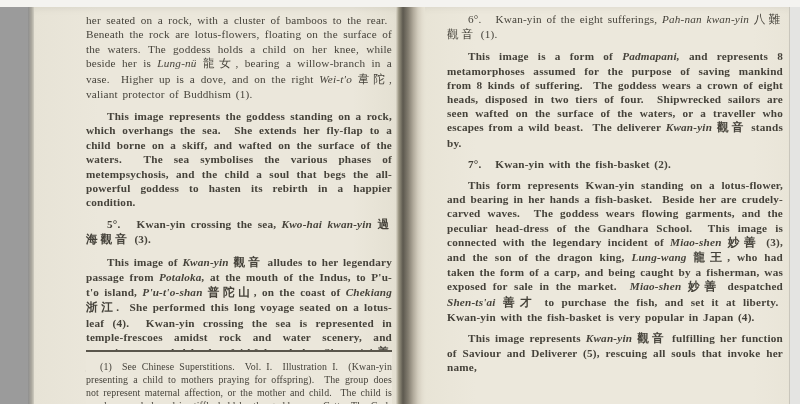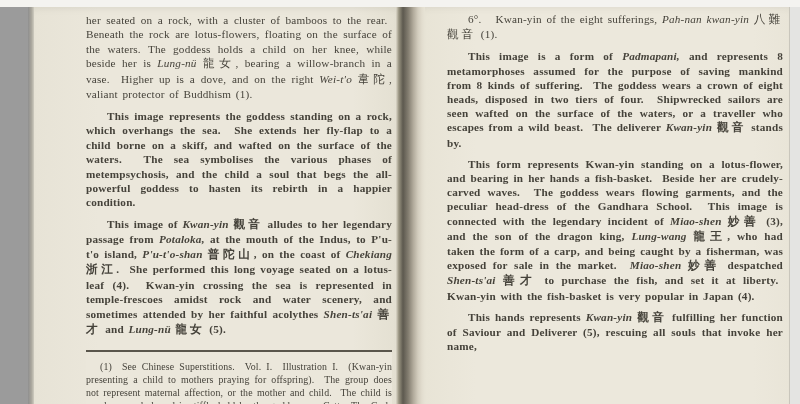--- a/index.html
+++ b/index.html
@@ -54,35 +54,37 @@
 
 <div class="stage">
   <div class="top-strip"></div>
   <div class="left-band"></div>
   <div class="left-page-edge"></div>
 
   <div class="page left">
     <div class="text-col">
         <p class="para cont"><span class="plain">her seated on a rock, with a cluster of bamboos to the rear.&nbsp; Beneath the rock are lotus-flowers, floating on the surface of the waters. The goddess holds a child on her knee, while beside her is </span><span class="italic">Lung-nü</span><span class="plain"> </span><span class="cjk">龍女</span><span class="plain">, bearing a willow-branch in a vase.&nbsp; Higher up is a dove, and on the right </span><span class="italic">Wei-t'o</span><span class="plain"> </span><span class="cjk">韋陀</span><span class="plain">, valiant protector of Buddhism (1).</span></p>
         <p class="para body"><span class="plain">This image represents the goddess standing on a rock, which overhangs the sea.&nbsp; She extends her fly-flap to a child borne on a skiff, and wafted on the surface of the waters.&nbsp; The sea symbolises the various phases of metempsychosis, and the child a soul that begs the all-powerful goddess to hasten its rebirth in a happier condition.</span></p>
+        <p class="para heading"><span class="plain">5°.&nbsp;&nbsp; Kwan-yin crossing the sea, </span><span class="italic">Kwo-hai kwan-yin</span><span class="plain"> </span><span class="cjk">過海觀音</span><span class="plain"> (3).</span></p>
         <p class="para body"><span class="plain">This image of </span><span class="italic">Kwan-yin</span><span class="plain"> </span><span class="cjk">觀音</span><span class="plain"> alludes to her legendary passage from </span><span class="italic">Potaloka,</span><span class="plain"> at the mouth of the Indus, to P'u-t'o island, </span><span class="italic">P'u-t'o-shan</span><span class="plain"> </span><span class="cjk">普陀山</span><span class="plain">, on the coast of </span><span class="italic">Chekiang</span><span class="plain"> </span><span class="cjk">浙江</span><span class="plain">.&nbsp; She performed this long voyage seated on a lotus-leaf (4).&nbsp; Kwan-yin crossing the sea is represented in temple-frescoes amidst rock and water scenery, and sometimes attended by her faithful acolythes </span><span class="italic">Shen-ts'ai</span><span class="plain"> </span><span class="cjk">善才</span><span class="plain"> and </span><span class="italic">Lung-nü</span><span class="plain"> </span><span class="cjk">龍女</span><span class="plain"> (5).</span></p>
       </div>
     <div class="footnotes">
       <div class="fn-rule"></div>
       <div>
           <p class="para footnote"><span class="plain">(1)&nbsp;&nbsp;See Chinese Superstitions.&nbsp; Vol. I.&nbsp; Illustration I.&nbsp; (Kwan-yin presenting a child to mothers praying for offspring).&nbsp; The group does not represent maternal affection, or the mother and child.&nbsp; The child is purely a symbol, and is stiffly held by the goddess. — Getty. The Gods of Northern Buddhism.</span></p>
         </div>
     </div>
   </div>
 
   <div class="gutter"></div>
 
   <div class="page right">
     <div class="text-col">
         <p class="para heading"><span class="plain">6°.&nbsp;&nbsp; Kwan-yin of the eight sufferings, </span><span class="italic">Pah-nan kwan-yin</span><span class="plain"> </span><span class="cjk">八難觀音</span><span class="plain"> (1).</span></p>
         <p class="para body"><span class="plain">This image is a form of </span><span class="italic">Padmapani,</span><span class="plain"> and represents 8 metamorphoses assumed for the purpose of saving mankind from 8 kinds of suffering.&nbsp; The goddess wears a crown of eight heads, disposed in two tiers of four.&nbsp; Shipwrecked sailors are seen wafted on the surface of the waters, or a traveller who escapes from a wild beast.&nbsp; The deliverer </span><span class="italic">Kwan-yin</span><span class="plain"> </span><span class="cjk">觀音</span><span class="plain"> stands by.</span></p>
+        <p class="para heading"><span class="plain">7°.&nbsp;&nbsp; Kwan-yin with the fish-basket (2).</span></p>
         <p class="para body"><span class="plain">This form represents Kwan-yin standing on a lotus-flower, and bearing in her hands a fish-basket.&nbsp; Beside her are crudely-carved waves.&nbsp; The goddess wears flowing garments, and the peculiar head-dress of the Gandhara School.&nbsp; This image is connected with the legendary incident of </span><span class="italic">Miao-shen</span><span class="plain"> </span><span class="cjk">妙善</span><span class="plain"> (3), and the son of the dragon king, </span><span class="italic">Lung-wang</span><span class="plain"> </span><span class="cjk">龍王</span><span class="plain">, who had taken the form of a carp, and being caught by a fisherman, was exposed for sale in the market.&nbsp; </span><span class="italic">Miao-shen</span><span class="plain"> </span><span class="cjk">妙善</span><span class="plain"> despatched </span><span class="italic">Shen-ts'ai</span><span class="plain"> </span><span class="cjk">善才</span><span class="plain"> to purchase the fish, and set it at liberty.&nbsp; Kwan-yin with the fish-basket is very popular in Japan (4).</span></p>
-        <p class="para body"><span class="plain">This hands represents </span><span class="italic">Kwan-yin</span><span class="plain"> </span><span class="cjk">觀音</span><span class="plain"> fulfilling her function of Saviour and Deliverer (5), rescuing all souls that invoke her name,</span></p>
+        <p class="para body"><span class="plain">This image represents </span><span class="italic">Kwan-yin</span><span class="plain"> </span><span class="cjk">觀音</span><span class="plain"> fulfilling her function of Saviour and Deliverer (5), rescuing all souls that invoke her name,</span></p>
       </div>
   </div>
 
   <div class="right-strip"></div>
 </div>
 
 </body></html>

